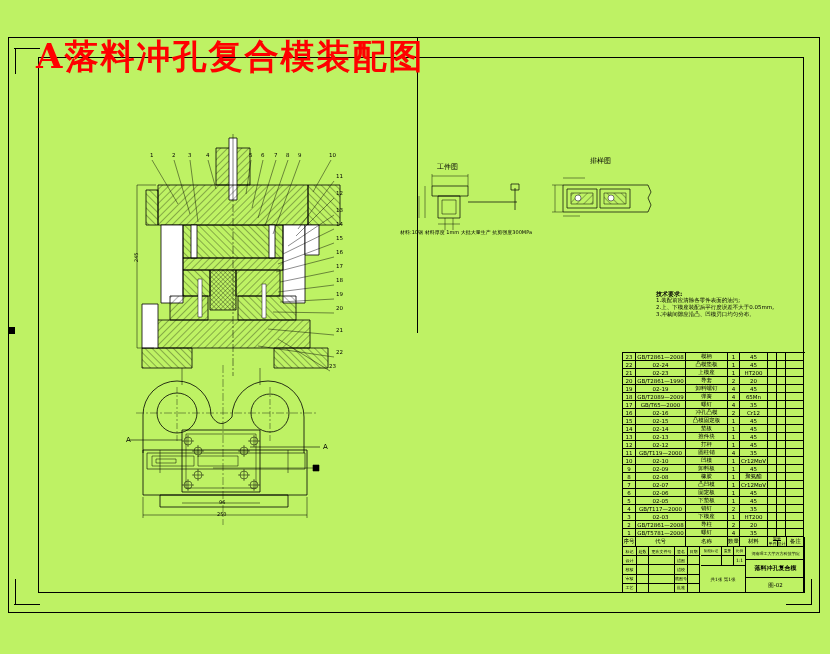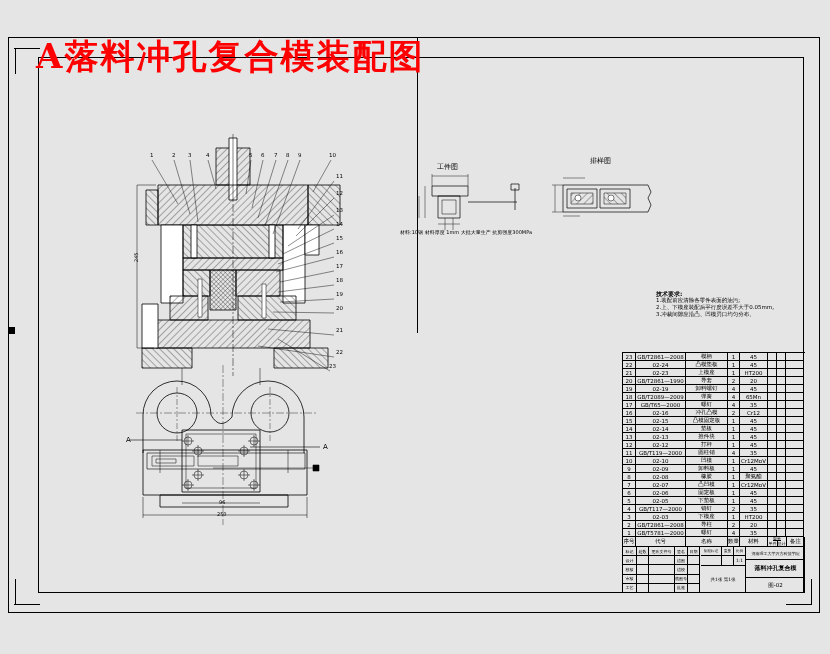--- a/index.html
+++ b/index.html
@@ -1,17 +1,17 @@
 <!DOCTYPE html>
 <html><head>
 <meta charset="utf-8">
 <style>
   * { margin:0; padding:0; box-sizing:border-box; }
   html,body { background:#ffffff; }
-  .page { position:relative; width:830px; height:654px; background:#e5e5e5; overflow:hidden;
+  .page { position:relative; width:830px; height:654px; background:#bef264; overflow:hidden;
           font-family:"DejaVu Sans", sans-serif; color:#000; }
   .frame { position:absolute; border:1px solid #000; }
   .hline { position:absolute; height:0; border-top:1px solid #000; }
   .vline { position:absolute; width:0; border-left:1px solid #000; }
   .tick  { position:absolute; background:#000; }
   .title { position:absolute; left:36px; top:38px; font-family:"DejaVu Serif", serif;
            font-weight:bold; font-size:34px; line-height:36px; letter-spacing:2px; color:#f00; white-space:nowrap; }
   .lbl-sm { position:absolute; font-size:7px; line-height:8px; white-space:nowrap; }
   .lbl-xs { position:absolute; font-size:5px; line-height:6px; white-space:nowrap; }
   .balloon { position:absolute; font-size:5.5px; line-height:6px; }

